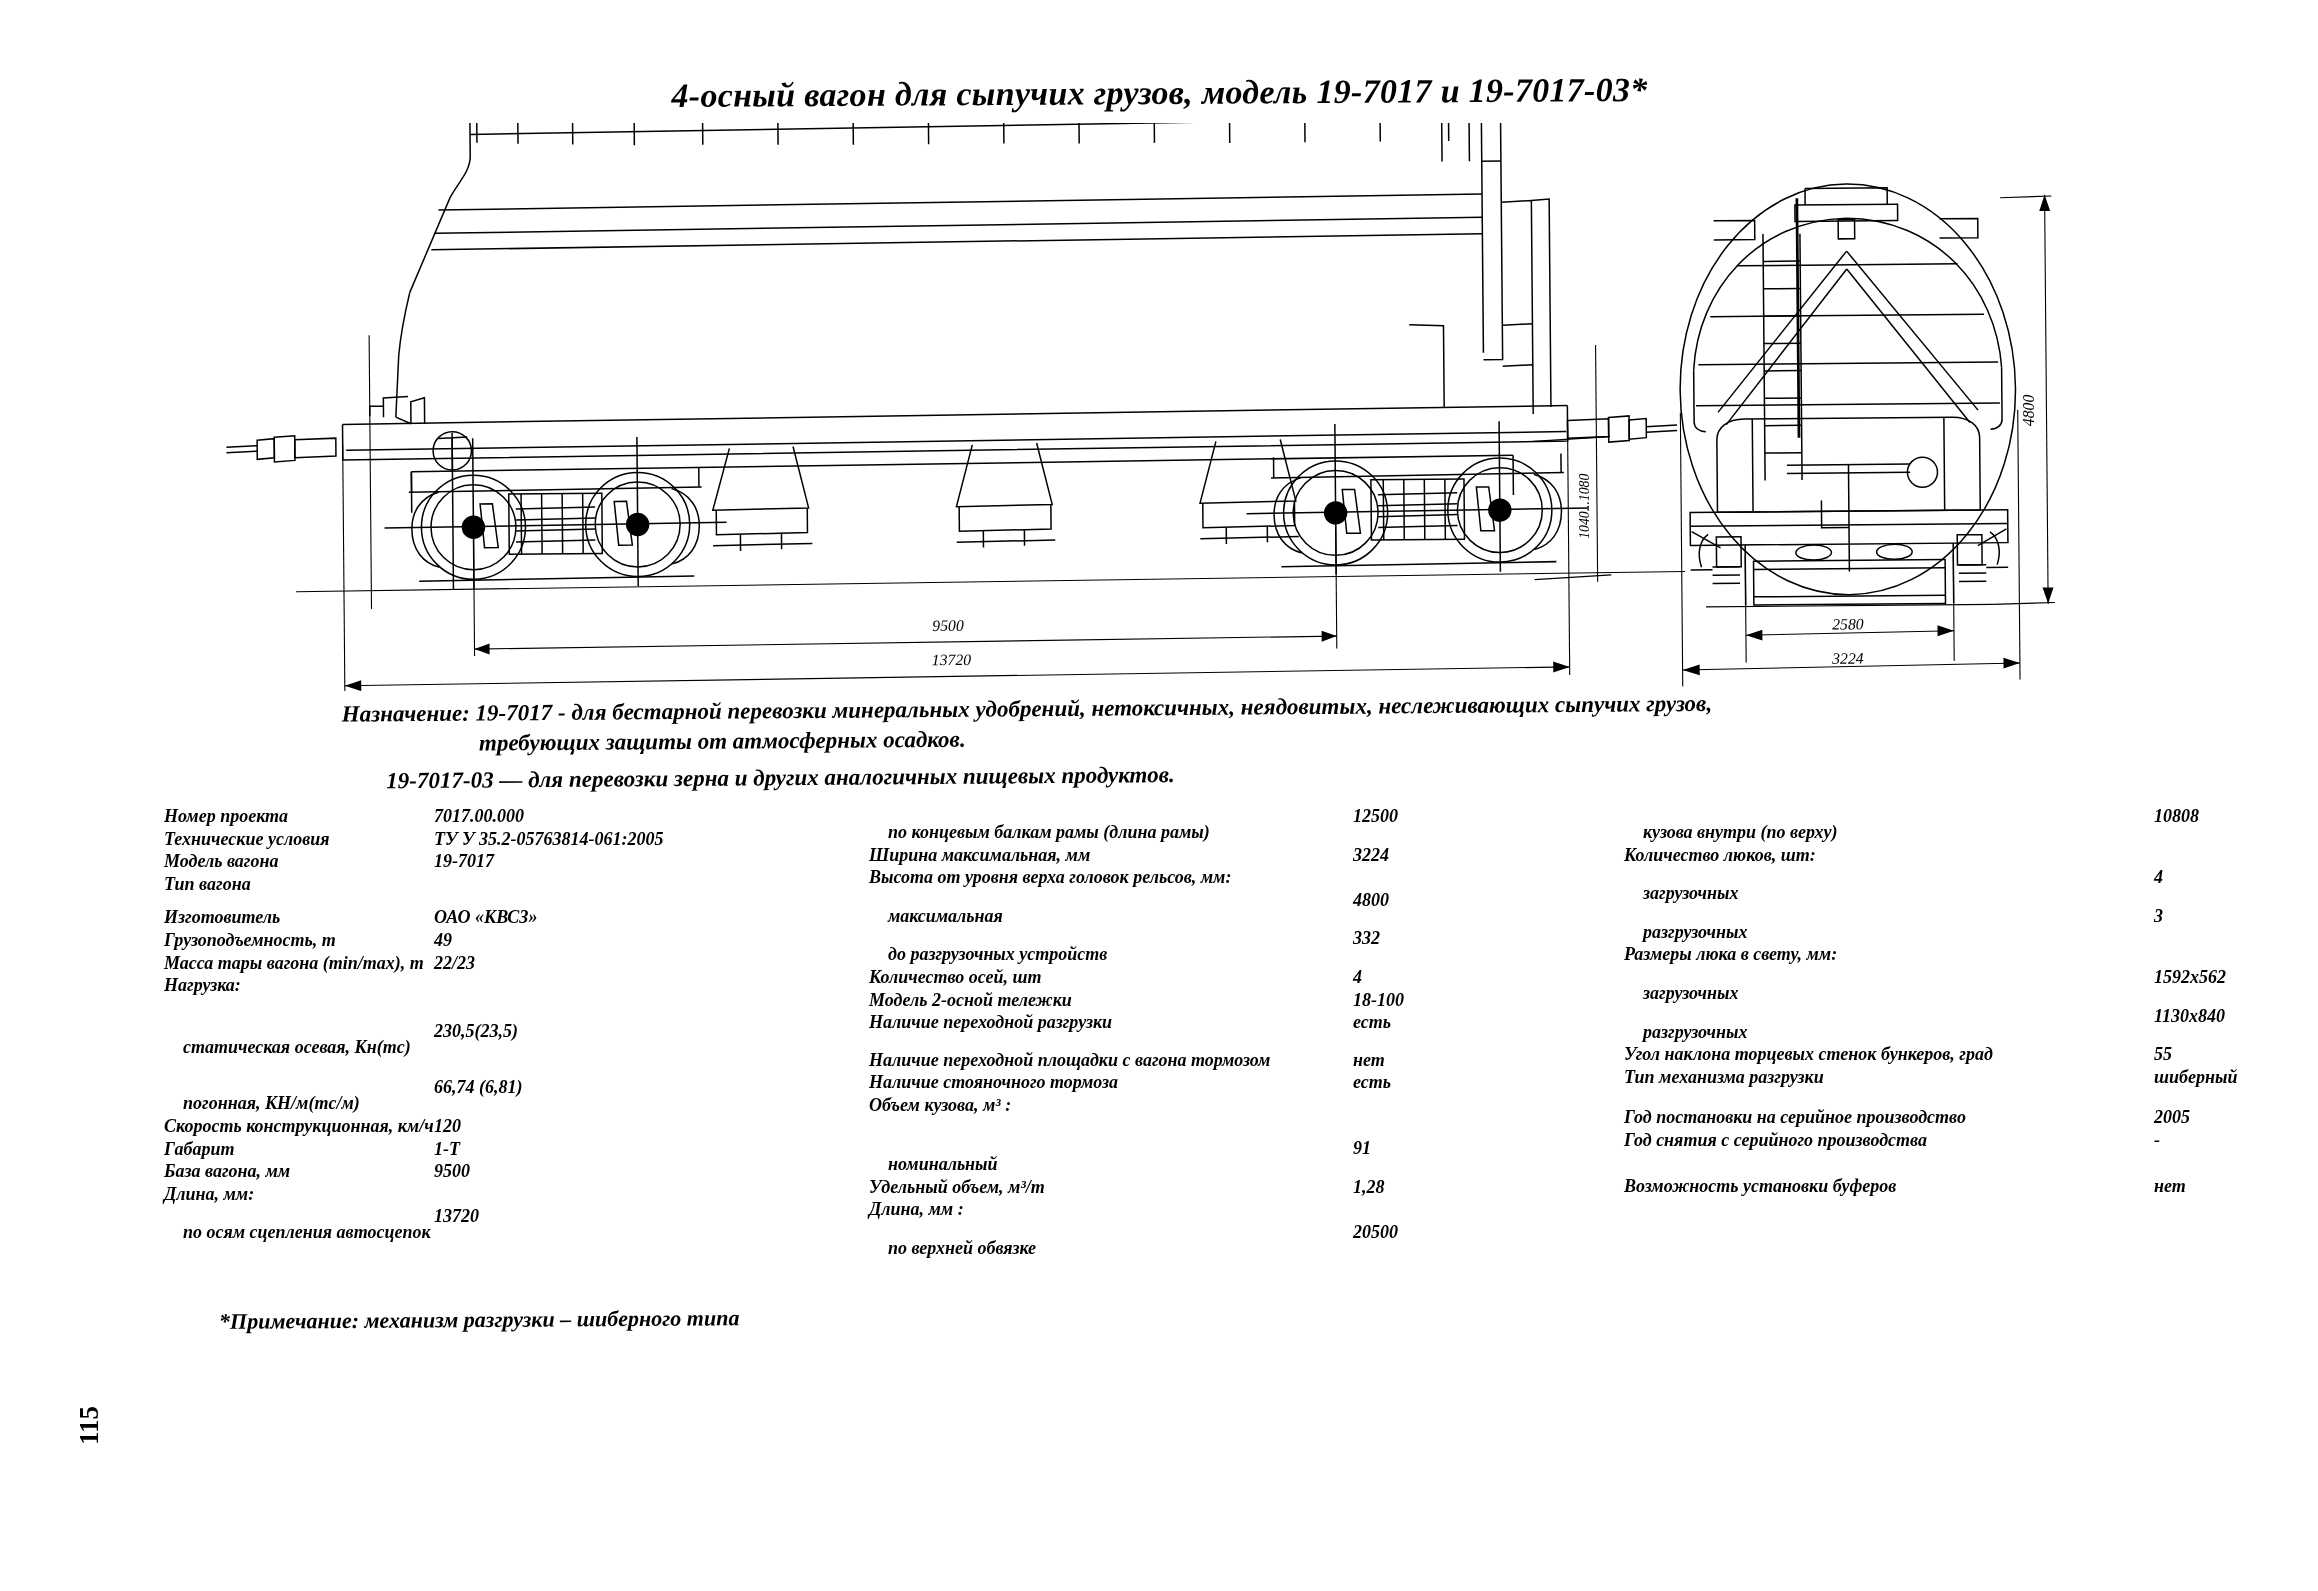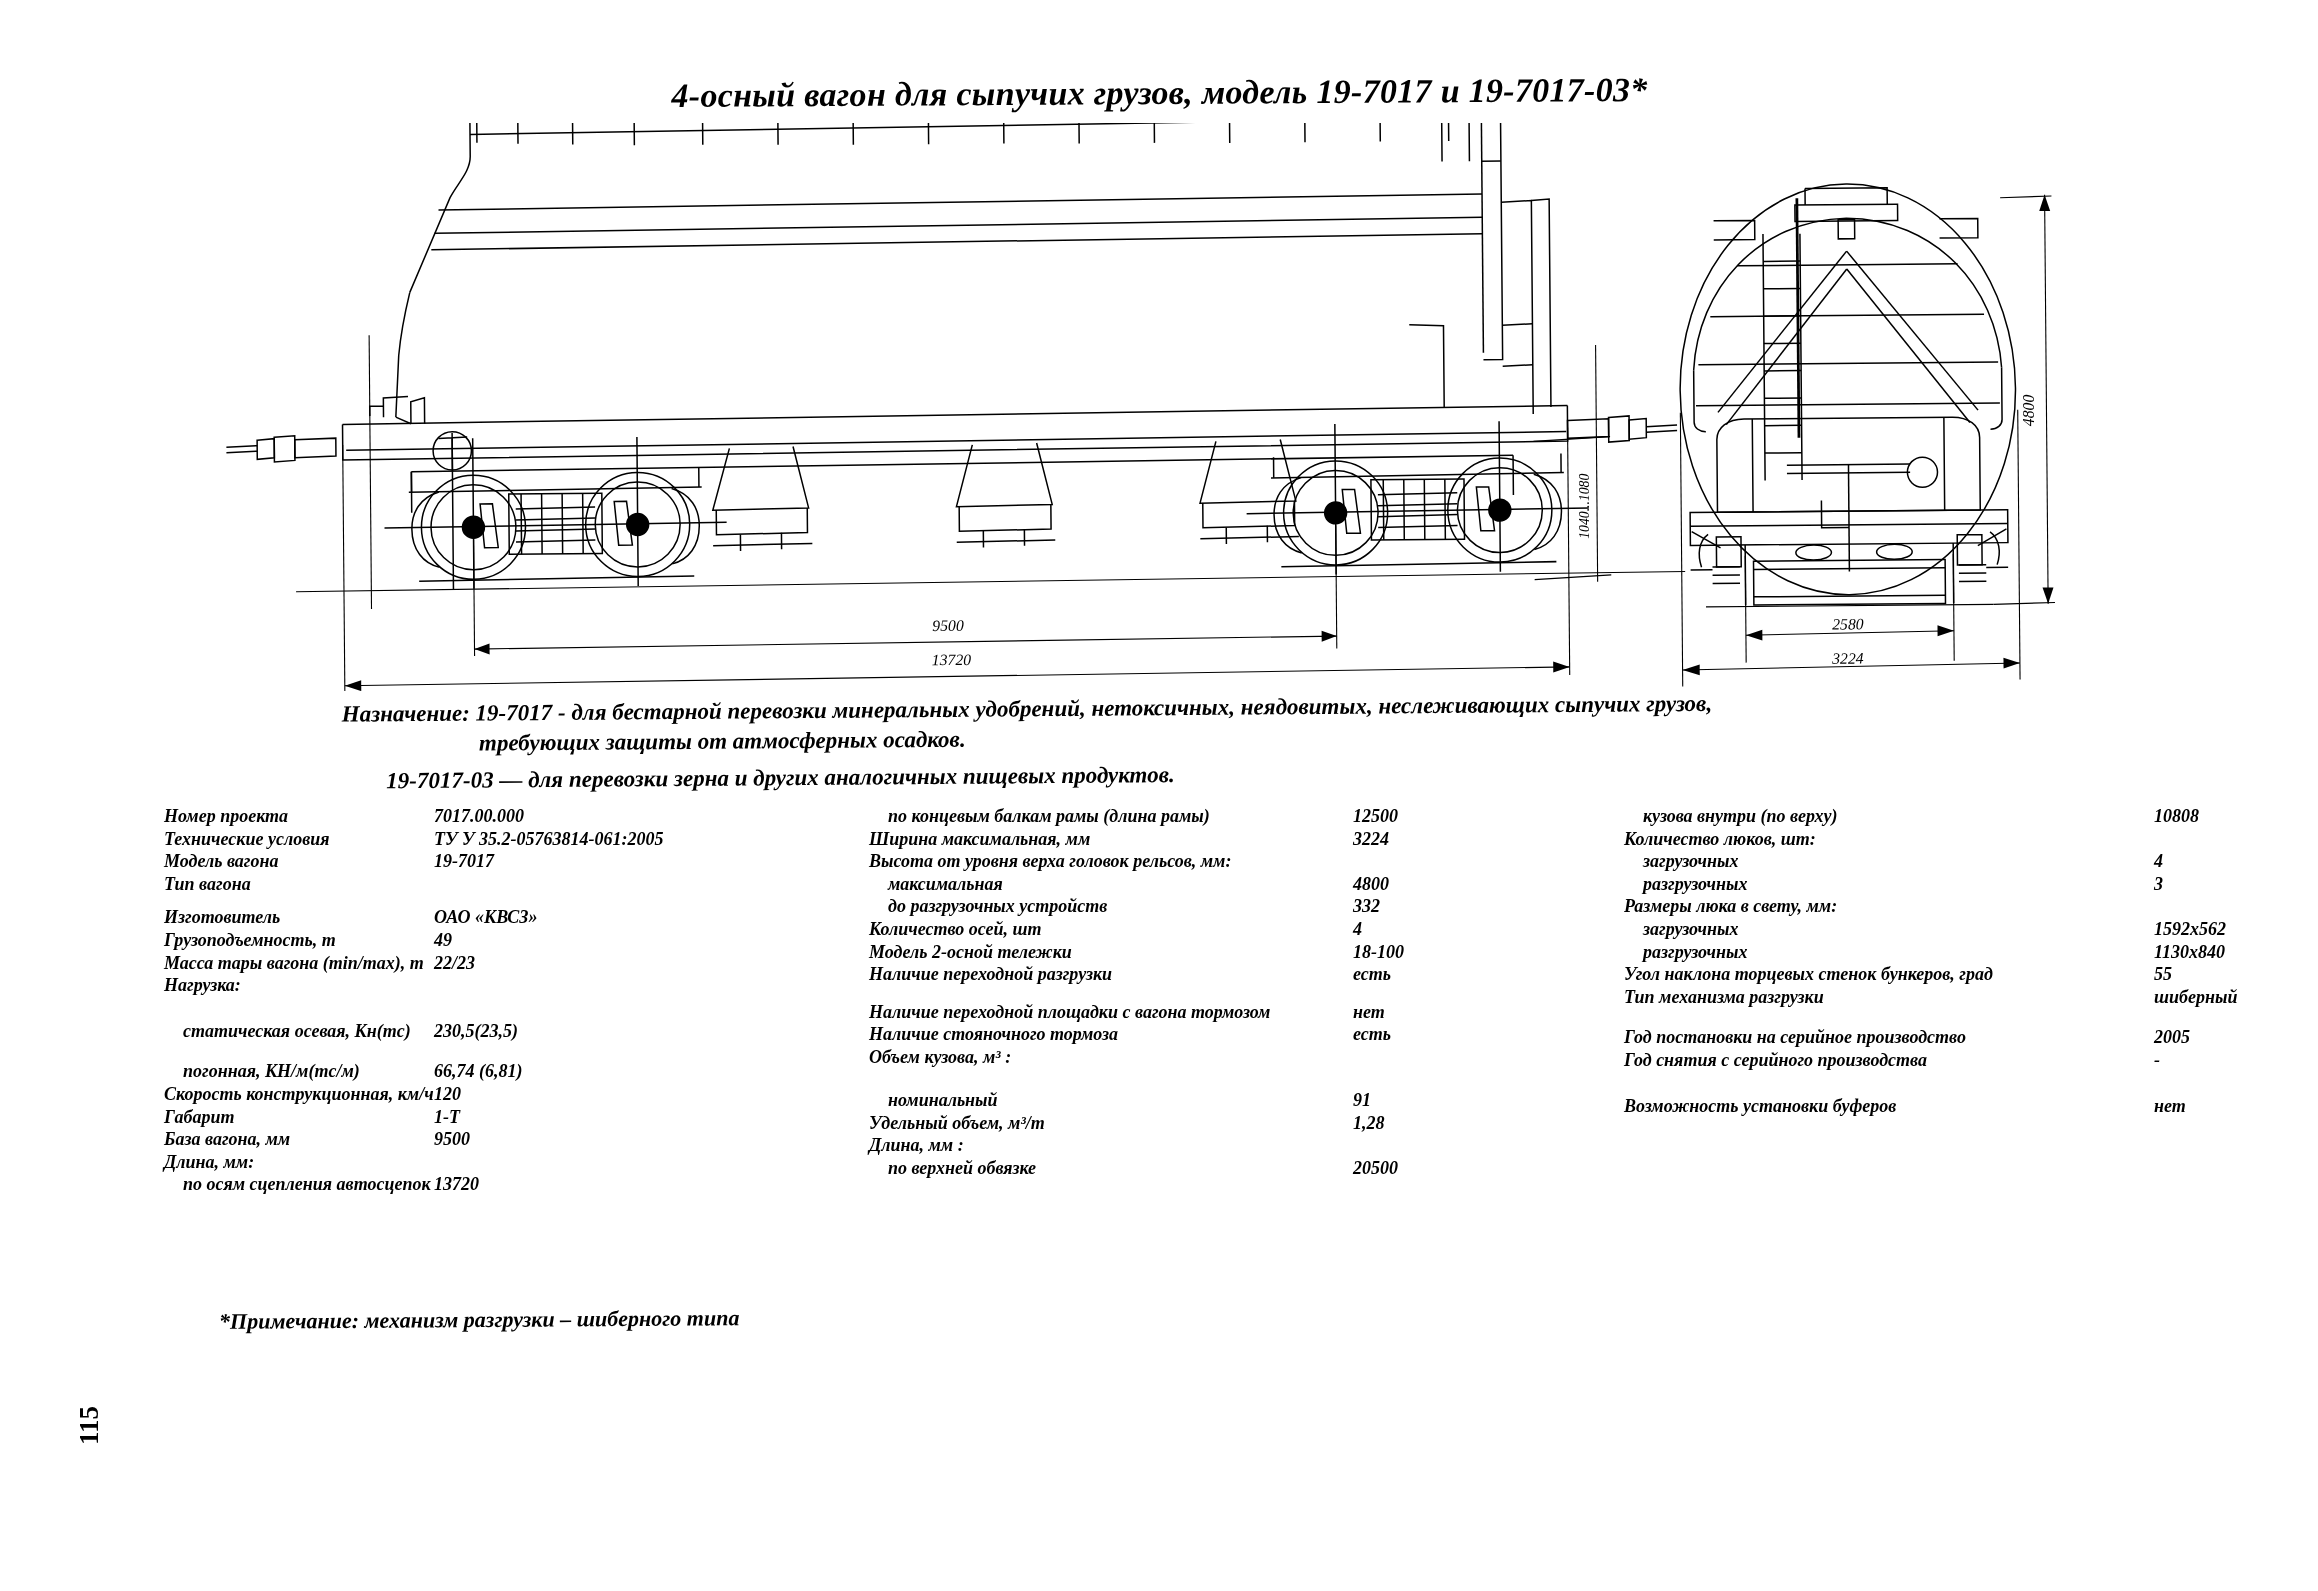--- a/index.html
+++ b/index.html
@@ -47,21 +47,21 @@
     font-size:18px;line-height:20.5px;
     margin-bottom:2.1px;
     min-height:20.5px;
   }
   .row .lab{display:inline-block;}
   .row .val{position:absolute;top:0;white-space:nowrap;}
   .col1 .val{left:270px;}
   .col2 .val{left:484px;}
   .col3 .val{left:530px;}
 
-  .ind1 .lab{padding-left:19px;}
+  .ind1 .lab{padding-left:19px;margin-top:16px;}
 
   
   .footnote{
     position:absolute;left:219px;top:1307px;
     font-style:italic;font-weight:bold;font-size:22px;
     transform:rotate(-0.4deg);
   }
 
   
   .pageno{

